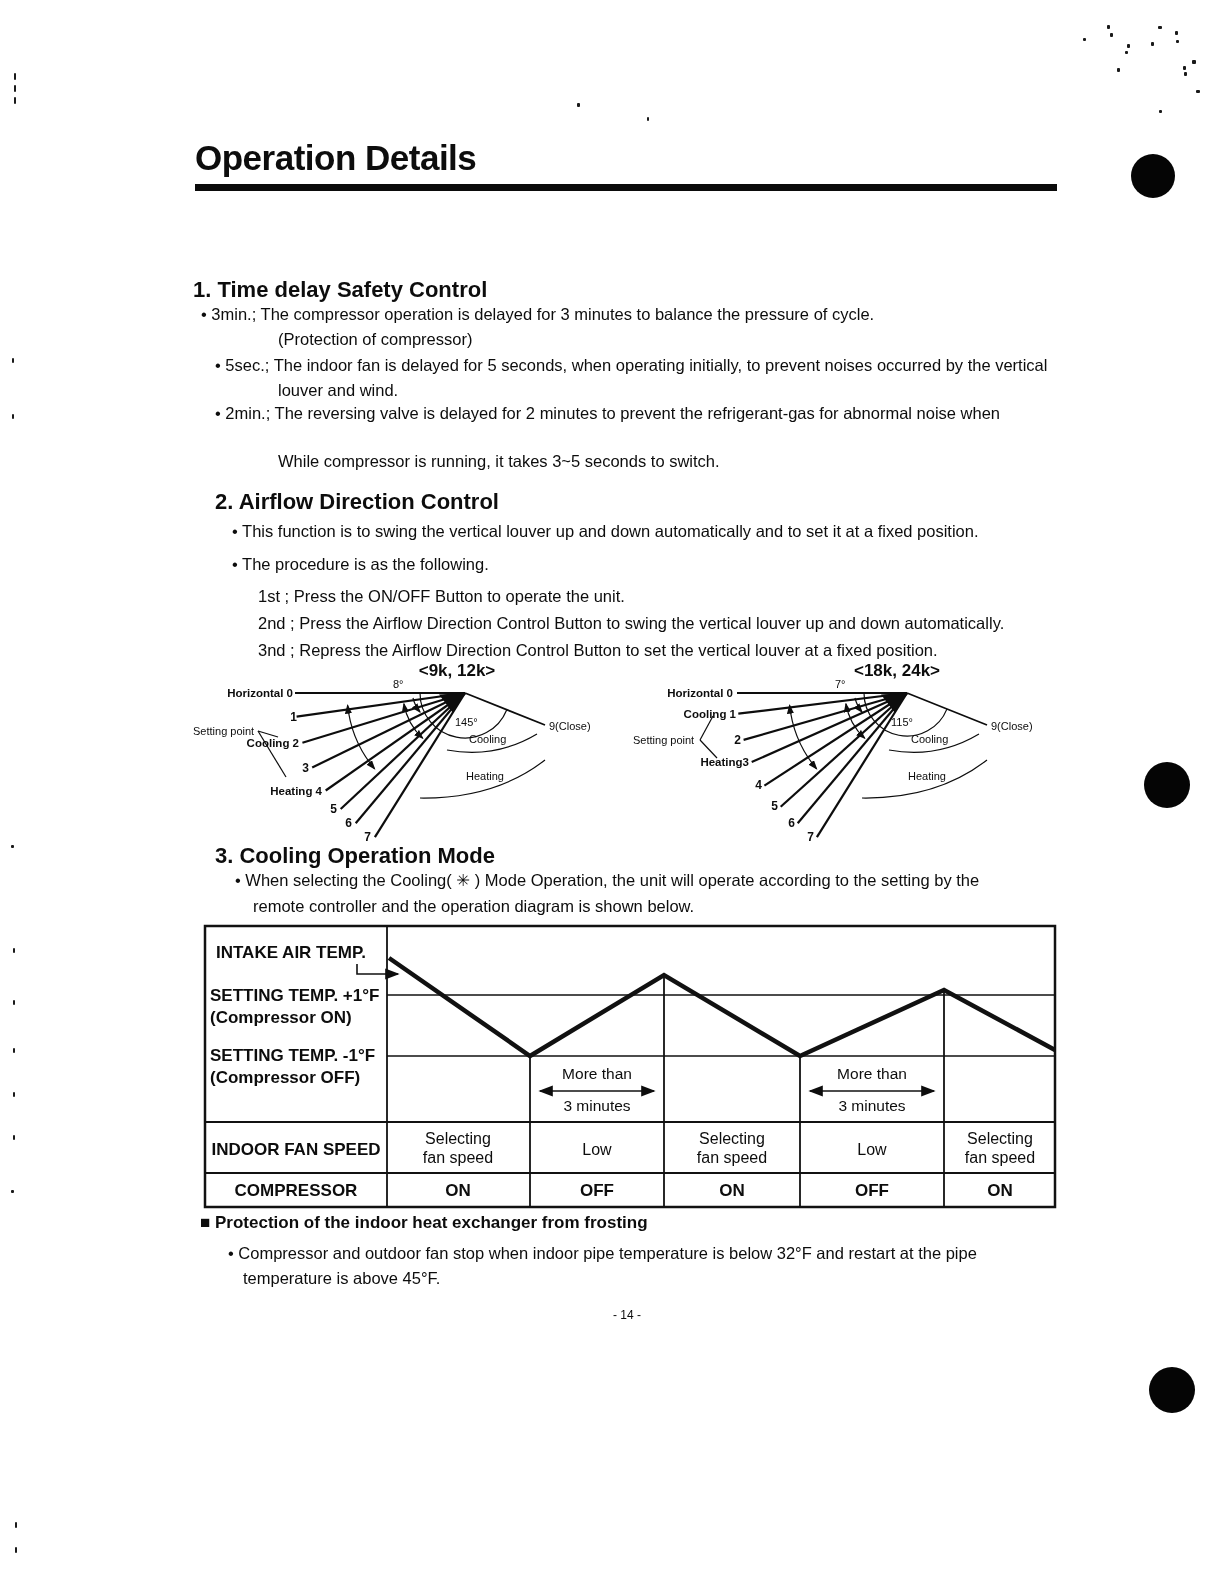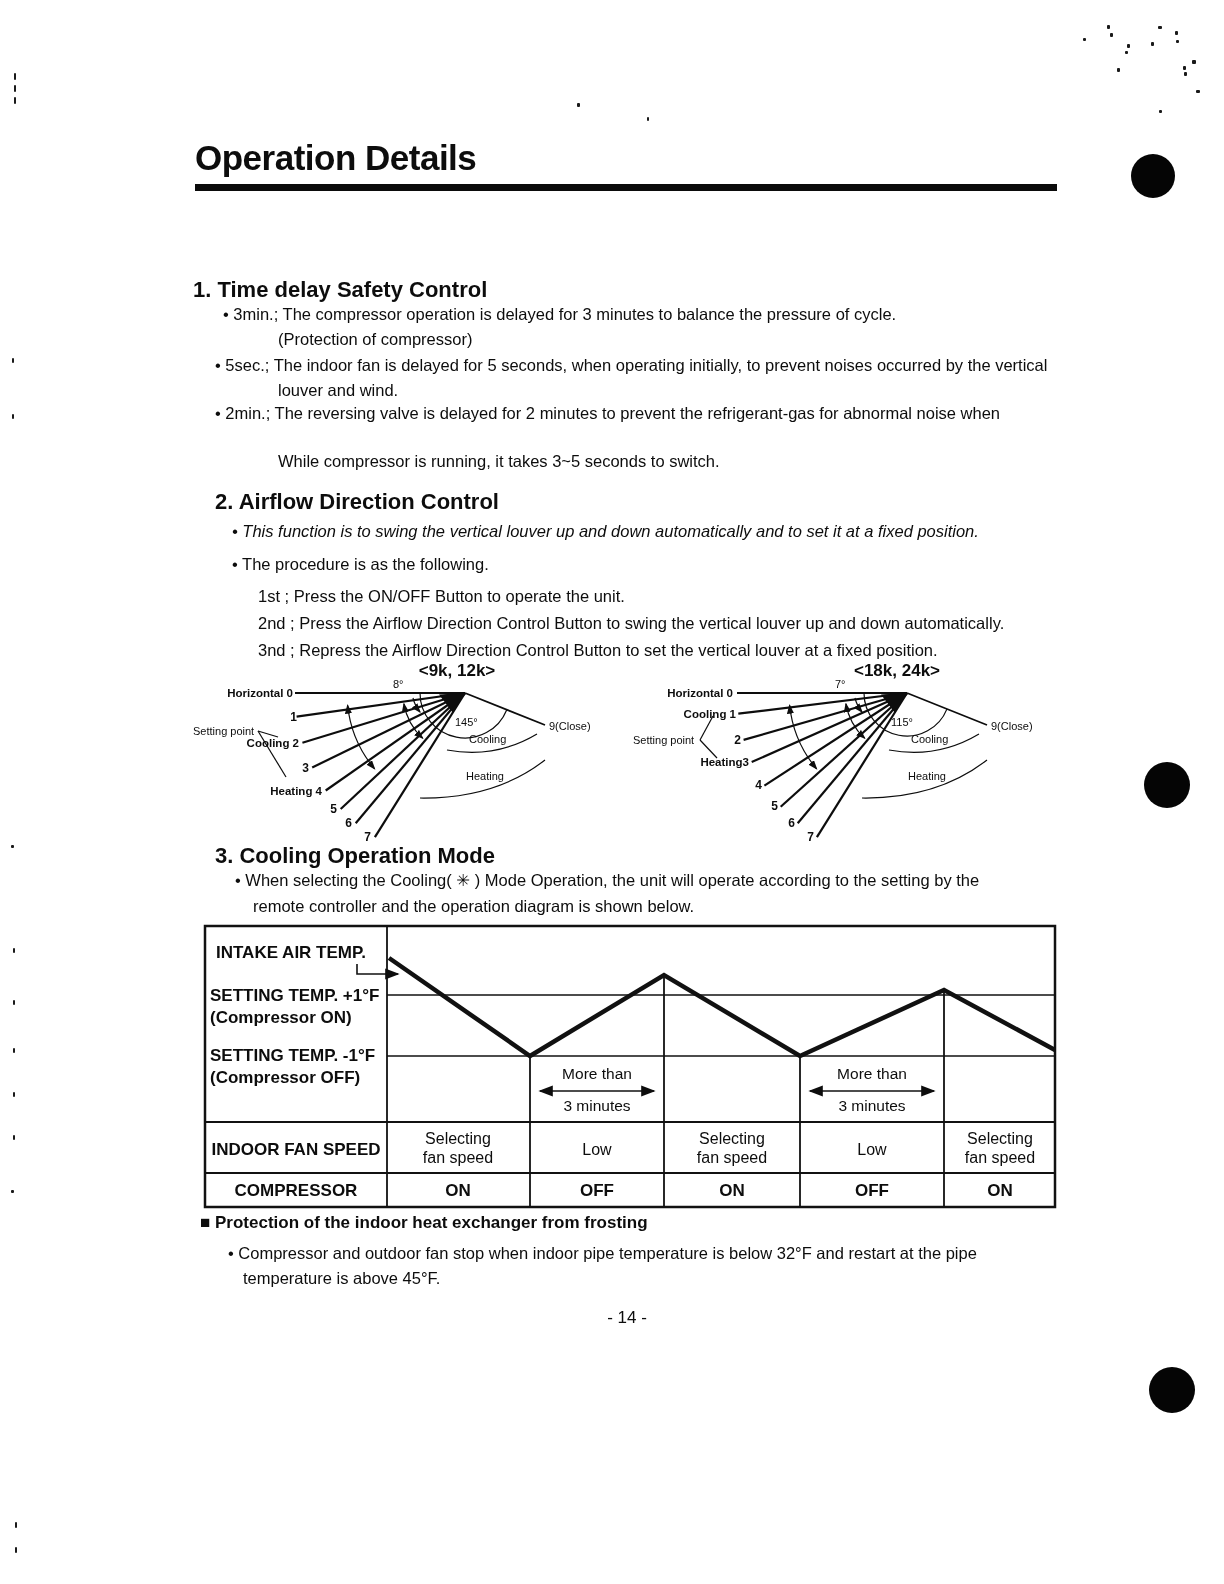--- a/index.html
+++ b/index.html
@@ -5,21 +5,21 @@
   html,body{margin:0;padding:0;background:#e8e8e8;}
   .page{position:relative;width:1224px;height:1584px;background:#ffffff;overflow:hidden;
         font-family:"Liberation Sans",sans-serif;color:#0d0d0d;}
   .abs{position:absolute;}
   .title{font-size:35px;font-weight:700;letter-spacing:-0.5px;}
   .rule{background:#0b0b0b;}
   .h1{font-size:26px;font-weight:700;letter-spacing:-0.3px;}
   .h2{font-size:22px;font-weight:700;}
   .ln{font-size:16.5px;font-weight:400;white-space:nowrap;}
   .bold-ln{font-size:17px;font-weight:700;white-space:nowrap;}
-  .pagenum{font-size:17px;font-weight:500;text-align:center;}
+  .pagenum{font-size:12px;font-weight:500;text-align:center;}
   .dot{position:absolute;background:#050505;border-radius:50%;}
   .speck{position:absolute;background:#1a1a1a;border-radius:1px;}
   svg text{fill:#0d0d0d;font-family:"Liberation Sans",sans-serif;}
   .dt-title{font-size:17px;font-weight:700;}
   .ds{font-size:11px;font-weight:400;}
   .dn{font-size:12px;font-weight:700;}
   .dw{font-size:11.5px;font-weight:700;}
   .tl{font-size:17px;font-weight:600;}
   .tc{font-size:16px;font-weight:500;}
   .tm{font-size:15.5px;font-weight:500;}
@@ -31,29 +31,29 @@
 
   <div class="abs title" style="left:195px;top:138px;">Operation Details</div>
   <div class="abs rule" style="left:195px;top:184px;width:862px;height:7px;"></div>
 
   <div class="dot" style="left:1131px;top:154px;width:44px;height:44px;"></div>
   <div class="dot" style="left:1144px;top:762px;width:46px;height:46px;"></div>
   <div class="dot" style="left:1149px;top:1367px;width:46px;height:46px;"></div>
 
 
   <div class="abs h2" style="left:193px;top:277px;">1. Time delay Safety Control</div>
-  <div class="abs ln" style="left:223px;top:305px;text-align:right;">• 3min.; The compressor operation is delayed for 3 minutes to balance the pressure of cycle.</div>
+  <div class="abs ln" style="left:201px;top:305px;text-align:right;">• 3min.; The compressor operation is delayed for 3 minutes to balance the pressure of cycle.</div>
   <div class="abs ln" style="left:278px;top:330px;">(Protection of compressor)</div>
   <div class="abs ln" style="left:215px;top:356px;text-align:center;">• 5sec.; The indoor fan is delayed for 5 seconds, when operating initially, to prevent noises occurred by the vertical</div>
   <div class="abs ln" style="left:278px;top:381px;">louver and wind.</div>
   <div class="abs ln" style="left:215px;top:404px;">• 2min.; The reversing valve is delayed for 2 minutes to prevent the refrigerant-gas for abnormal noise when</div>
   <div class="abs ln" style="left:278px;top:452px;">While compressor is running, it takes 3~5 seconds to switch.</div>
 
   <div class="abs h2" style="left:215px;top:489px;">2. Airflow Direction Control</div>
-  <div class="abs ln" style="left:232px;top:522px;font-style:italic;">• This function is to swing the vertical louver up and down automatically and to set it at a fixed position.</div>
+  <div class="abs ln" style="left:232px;top:522px;">• This function is to swing the vertical louver up and down automatically and to set it at a fixed position.</div>
   <div class="abs ln" style="left:232px;top:555px;">• The procedure is as the following.</div>
   <div class="abs ln" style="left:258px;top:587px;">1st ; Press the ON/OFF Button to operate the unit.</div>
   <div class="abs ln" style="left:258px;top:614px;">2nd ; Press the Airflow Direction Control Button to swing the vertical louver up and down automatically.</div>
   <div class="abs ln" style="left:258px;top:641px;">3nd ; Repress the Airflow Direction Control Button to set the vertical louver at a fixed position.</div>
 
   <svg class="abs" style="left:185px;top:658px;" width="430" height="186" viewBox="0 0 430 186">
     <defs>
       <marker id="ah1" markerWidth="8" markerHeight="6" refX="7" refY="3" orient="auto-start-reverse">
         <path d="M0,0 L8,3 L0,6 z" fill="#0d0d0d"></path>
       </marker>

